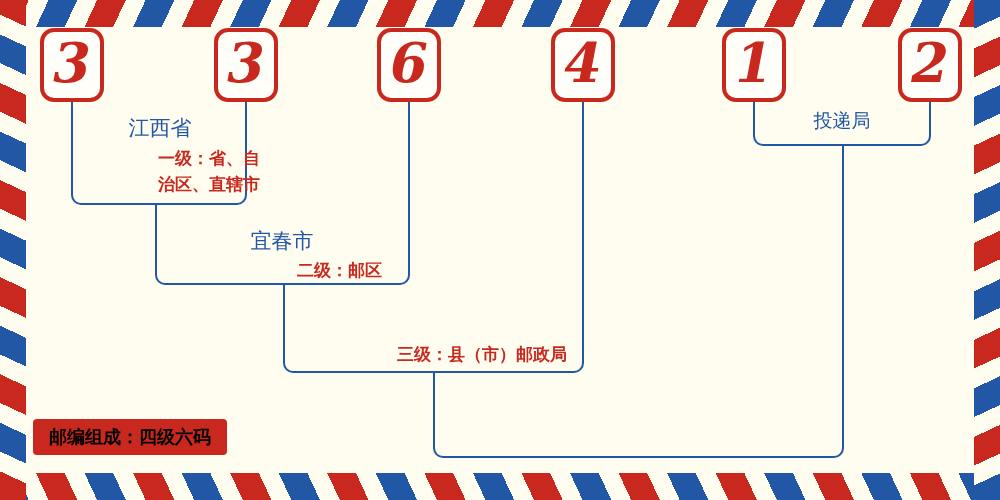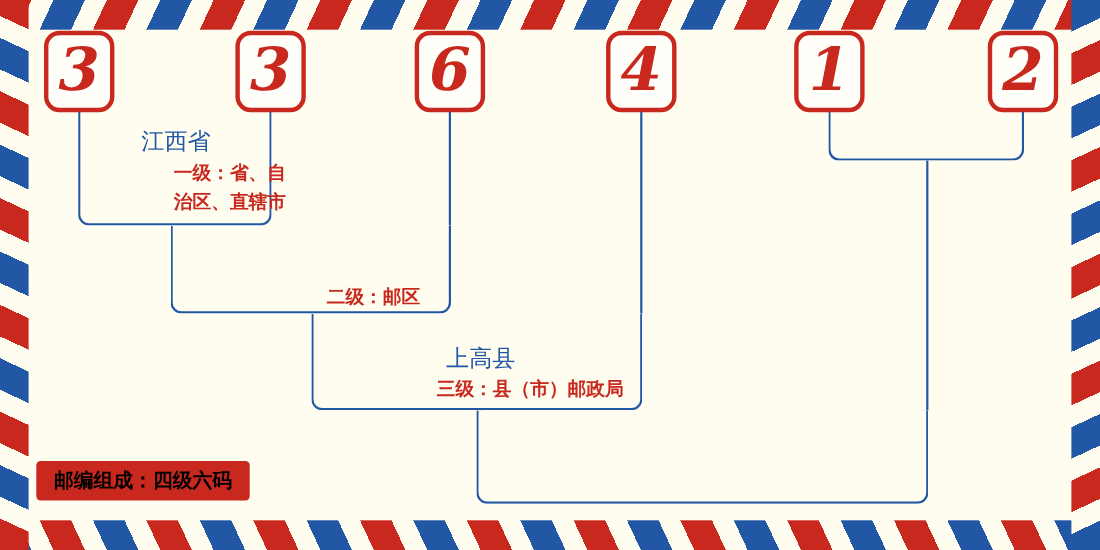--- a/index.html
+++ b/index.html
@@ -100,22 +100,23 @@
 
   <div class="bracket" style="left:753px;top:100px;width:178px;height:46px"></div>
 
   <div class="bracket" style="left:433px;top:373px;width:411px;height:85px"></div>
   <div class="vline" style="left:842px;top:146px;height:227px"></div>
 
   <div class="lvl-name" style="left:75px;top:114px;width:170px">江西省</div>
   <div class="lvl-desc" style="left:60px;top:145px;width:200px">一级：省、自
 治区、直辖市</div>
 
+  <div class="lvl-name" style="left:197px;top:227px;width:170px">宜春市</div>
   <div class="lvl-desc" style="left:182px;top:257px;width:200px">二级：邮区</div>
 
-  <div class="lvl-name" style="left:352px;top:312px;width:170px">上高县</div>
   <div class="lvl-desc" style="left:307px;top:341px;width:260px">三级：县（市）邮政局</div>
 
 
+  <div class="lvl-name" style="left:757px;top:108px;width:170px;font-size:19px">投递局</div>
 
   <div class="footer-badge" style="left:33px;top:419px">邮编组成：四级六码</div>
 
 </div>
 
 </body></html>

